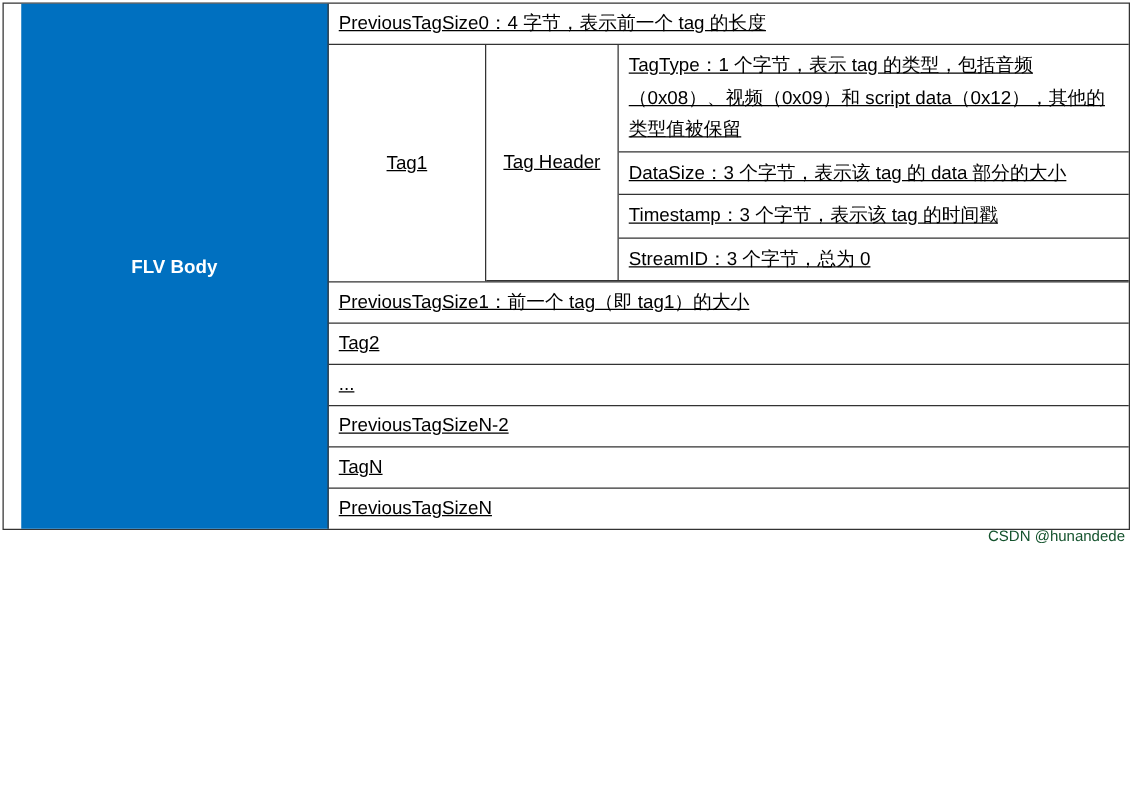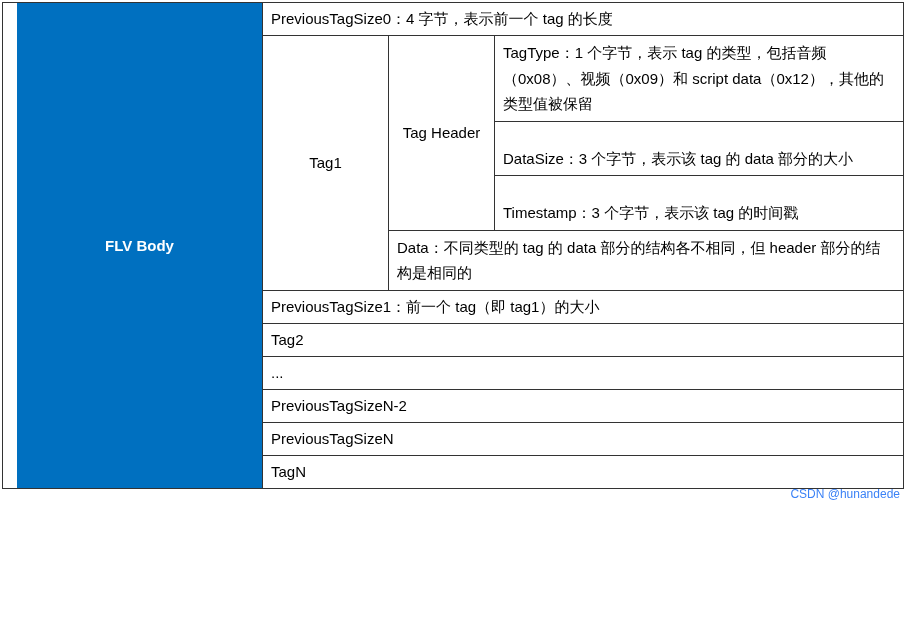--- a/index.html
+++ b/index.html
@@ -27,20 +27,21 @@
       align-items: center;
       justify-content: center;
       text-align: center;
       border-right: 1px solid #333;
       margin-left: 14px;
     }
     .right-col {
       flex: 1;
       display: flex;
       flex-direction: column;
+      text-decoration: underline;
     }
     .row-simple {
       border-bottom: 1px solid #333;
       padding: 4px 8px;
       line-height: 1.6;
     }
     .row-simple:last-child {
       border-bottom: none;
     }
     .tag1-row {
@@ -71,21 +72,20 @@
       align-items: center;
       justify-content: center;
       text-align: right;
       border-right: 1px solid #333;
       line-height: 1.6;
     }
     .header-fields {
       flex: 1;
       display: flex;
       flex-direction: column;
-      gap: 20px;
     }
     .field-row {
       border-bottom: 1px solid #333;
       padding: 4px 8px;
       line-height: 1.7;
     }
     .field-row:last-child {
       border-bottom: none;
     }
     .data-row {
@@ -100,21 +100,21 @@
       border-right: 1px solid #333;
       line-height: 1.6;
     }
     .data-content {
       flex: 1;
       padding: 4px 8px;
       line-height: 1.7;
     }
     .watermark {
       text-align: right;
-      color: #3b82f6;
+      color: #14532d;
       font-size: 12px;
       padding-right: 4px;
       margin-top: -2px;
     }
   </style>
 </head>
 <body>
 
 <div class="container">
   <div class="flv-body-col">FLV Body</div>
@@ -124,31 +124,31 @@
     <div class="tag1-row">
       <div class="tag1-col">Tag1</div>
       <div class="tag1-content">
 
         <div class="header-row">
           <div class="header-label">Tag Header</div>
           <div class="header-fields">
             <div class="field-row">TagType：1 个字节，表示 tag 的类型，包括音频（0x08）、视频（0x09）和 script data（0x12），其他的类型值被保留</div>
             <div class="field-row">DataSize：3 个字节，表示该 tag 的 data 部分的大小</div>
             <div class="field-row">Timestamp：3 个字节，表示该 tag 的时间戳</div>
+            <div class="field-row">StreamID：3 个字节，总为 0</div>
           </div>
         </div>
 
         <div class="data-row">
-          <div class="data-content">Data：不同类型的 tag 的 data 部分的结构各不相同，但 header 部分的结构是相同的</div>
         </div>
 
       </div>
     </div>
 
     <div class="row-simple">PreviousTagSize1：前一个 tag（即 tag1）的大小</div>
     <div class="row-simple">Tag2</div>
     <div class="row-simple">...</div>
     <div class="row-simple">PreviousTagSizeN-2</div>
+    <div class="row-simple">TagN</div>
     <div class="row-simple">PreviousTagSizeN</div>
-    <div class="row-simple">TagN</div>
   </div>
 </div>
 <div class="watermark">CSDN @hunandede</div>
 
 </body></html>

